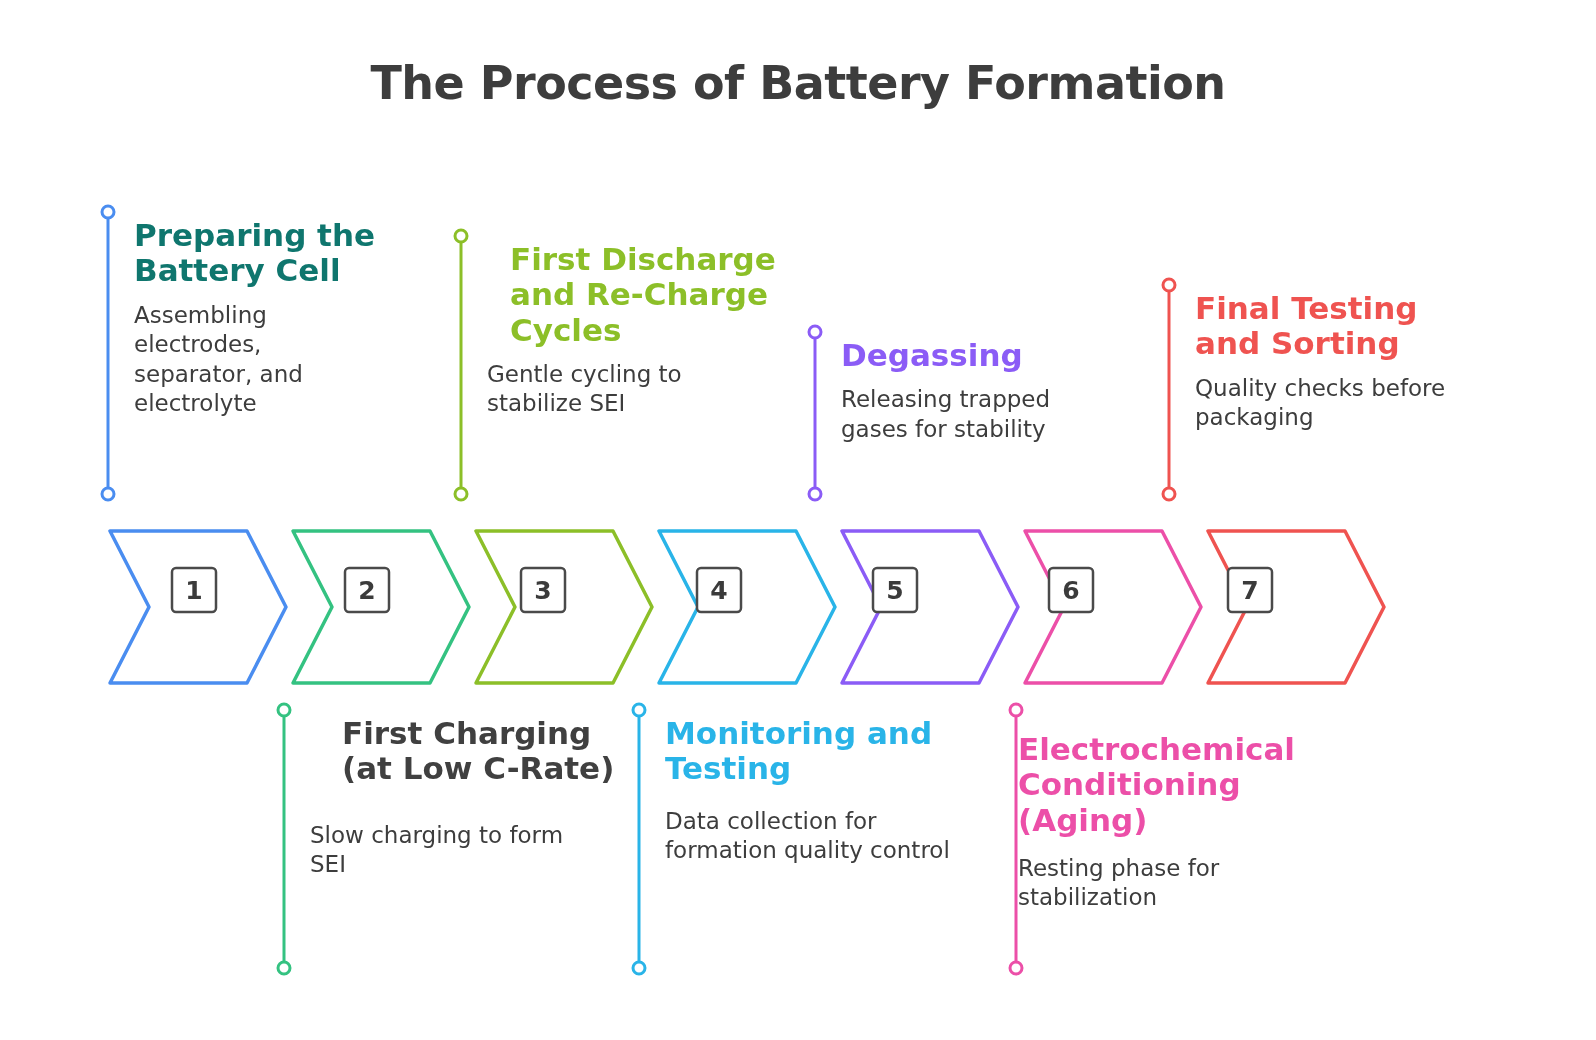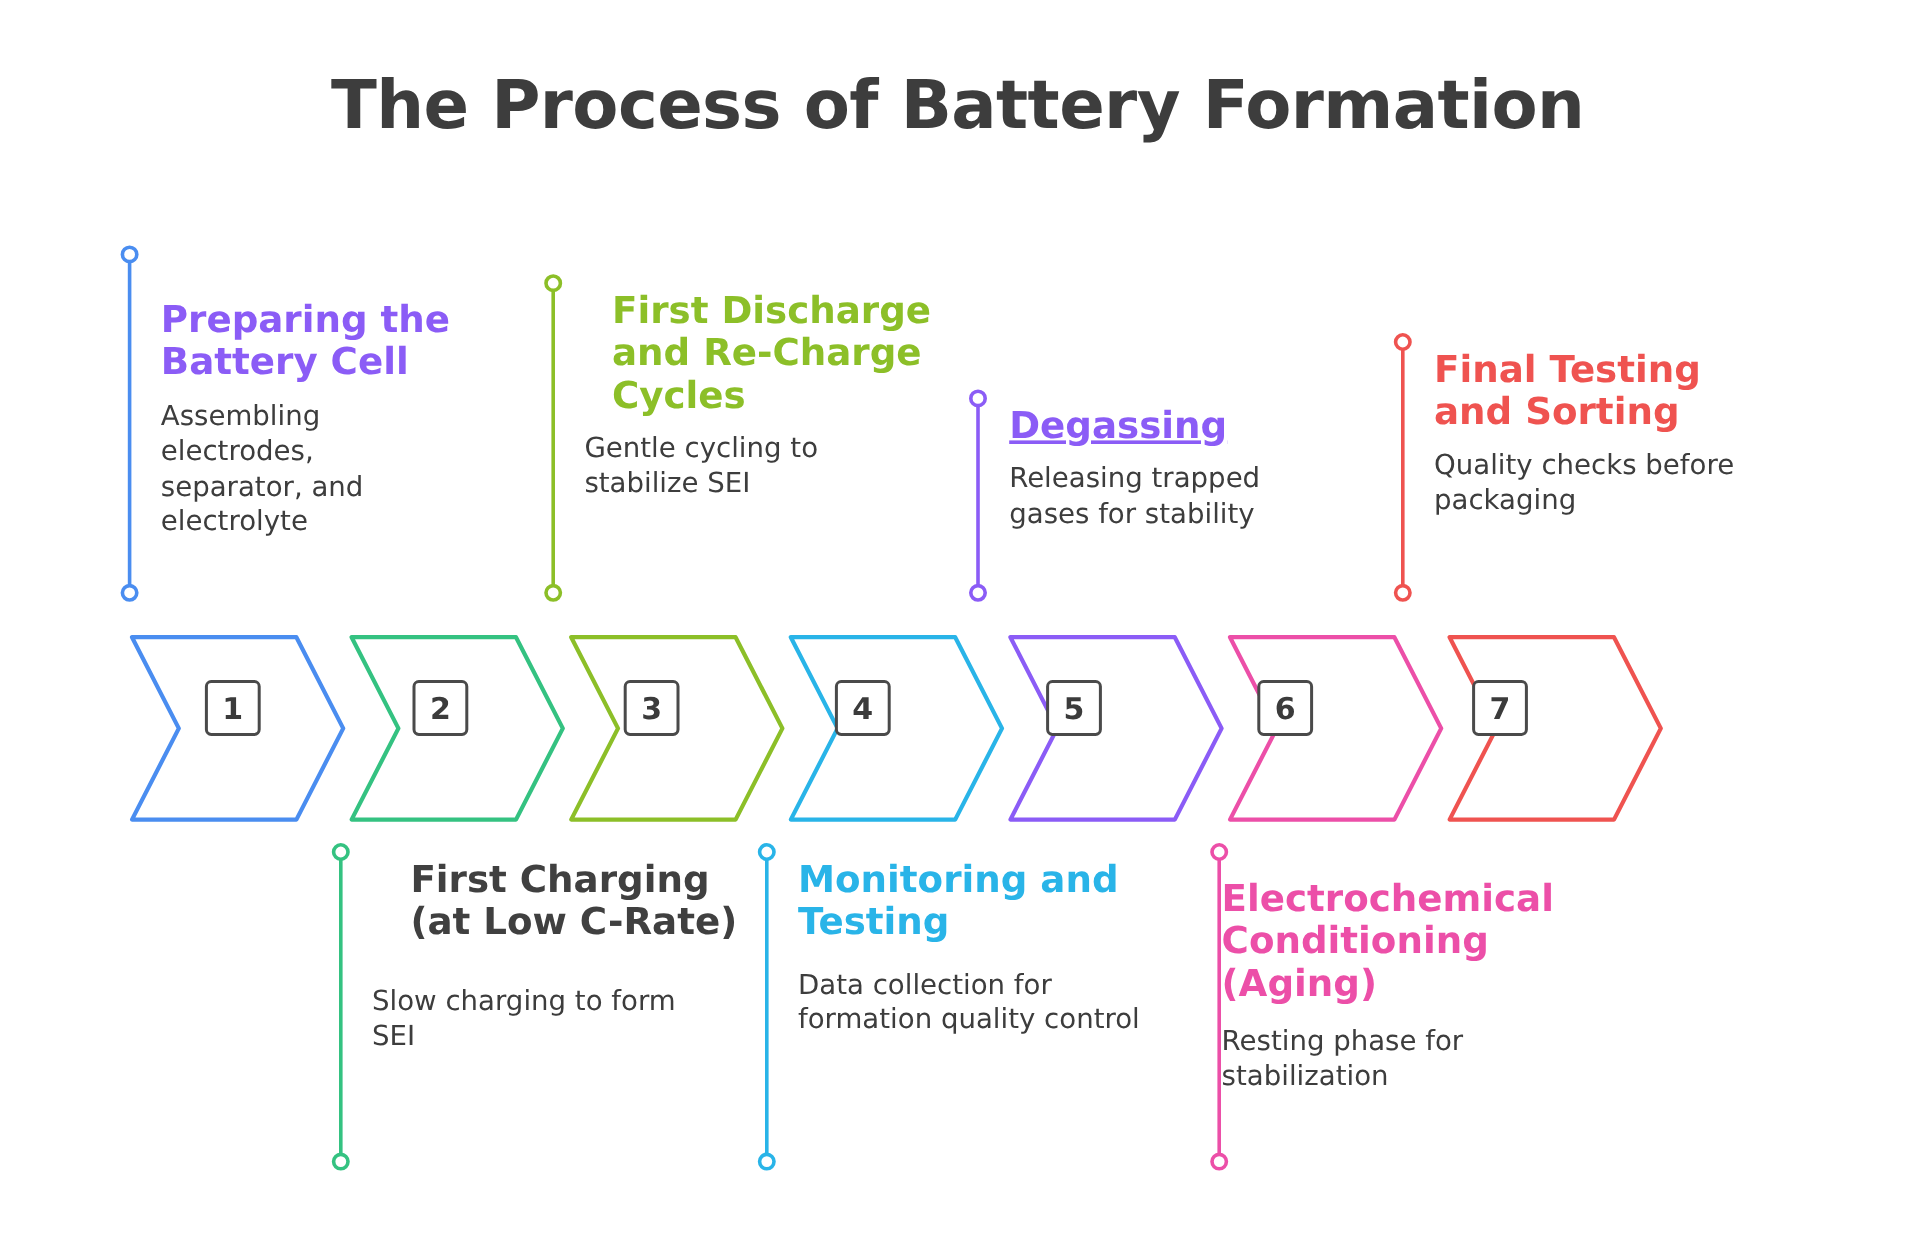--- a/index.html
+++ b/index.html
@@ -13,21 +13,21 @@
     font-family: "DejaVu Sans", "Liberation Sans", sans-serif;
     overflow: hidden;
     position: relative;
   }
   #title {
     position: absolute;
     top: 56px;
     left: 0;
     width: 100%;
     text-align: center;
-    font-size: 56px;
+    font-size: 46px;
     font-weight: bold;
     color: #3d3d3d;
     letter-spacing: -0.5px;
   }
   #diagram {
     position: absolute;
     top: 0;
     left: 0;
     width: 1596px;
     height: 1040px;
@@ -136,31 +136,31 @@
 
 <div class="chev-label" style="left:172px; top:576px; width:44px;">1</div>
 <div class="chev-label" style="left:345px; top:576px; width:44px;">2</div>
 <div class="chev-label" style="left:521px; top:576px; width:44px;">3</div>
 <div class="chev-label" style="left:697px; top:576px; width:44px;">4</div>
 <div class="chev-label" style="left:873px; top:576px; width:44px;">5</div>
 <div class="chev-label" style="left:1049px; top:576px; width:44px;">6</div>
 <div class="chev-label" style="left:1228px; top:576px; width:44px;">7</div>
 
 <div class="step-block top-block" style="left:134px; top:218px; width:290px;">
-  <div class="step-title" style="color:#8b5cf6;margin-top:32px;">Preparing the Battery Cell</div>
+  <div class="step-title" style="color:#0f766e;">Preparing the Battery Cell</div>
   <div class="step-desc" style="width:210px;">Assembling electrodes, separator, and electrolyte</div>
 </div>
 
 <div class="step-block top-block" style="left:487px; top:242px; width:300px;">
   <div class="step-title" style="color:#8cbf28;margin-left:23px;">First Discharge and Re-Charge Cycles</div>
   <div class="step-desc" style="width:265px;">Gentle cycling to stabilize SEI</div>
 </div>
 
 <div class="step-block top-block" style="left:841px; top:338px; width:290px;">
-  <div class="step-title" style="color:#8b5cf6;text-decoration:underline;">Degassing</div>
+  <div class="step-title" style="color:#8b5cf6;">Degassing</div>
   <div class="step-desc" style="width:280px;">Releasing trapped gases for stability</div>
 </div>
 
 <div class="step-block top-block" style="left:1195px; top:291px; width:290px;">
   <div class="step-title" style="color:#ef5350;">Final Testing and Sorting</div>
   <div class="step-desc" style="width:280px;">Quality checks before packaging</div>
 </div>
 
 <div class="step-block bottom-block" style="left:310px; top:716px; width:290px;">
   <div class="step-title" style="color:#404040; width:290px;margin-left:32px;">First Charging (at Low C-Rate)</div>

